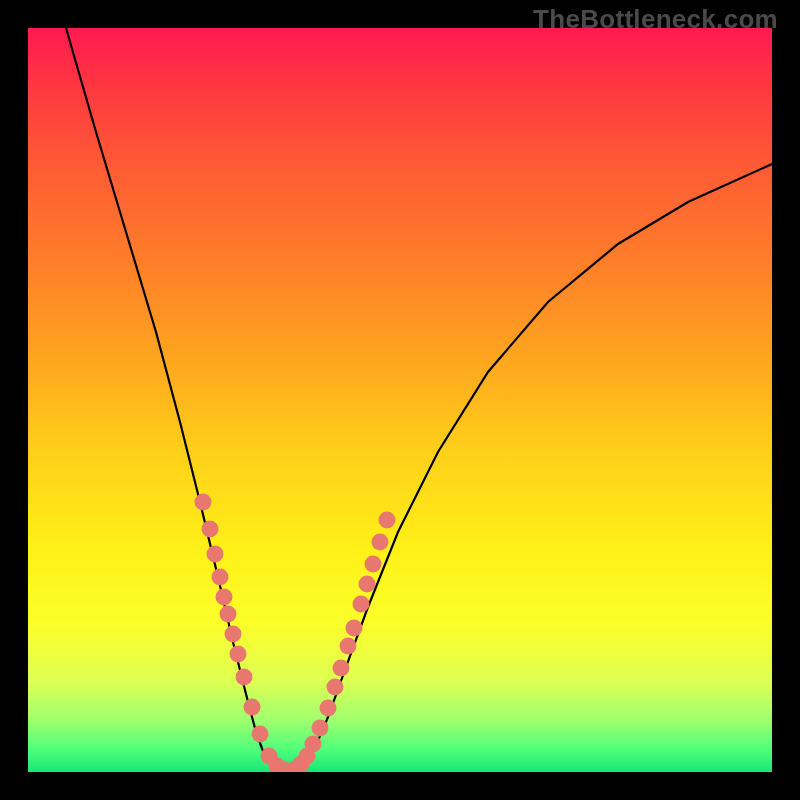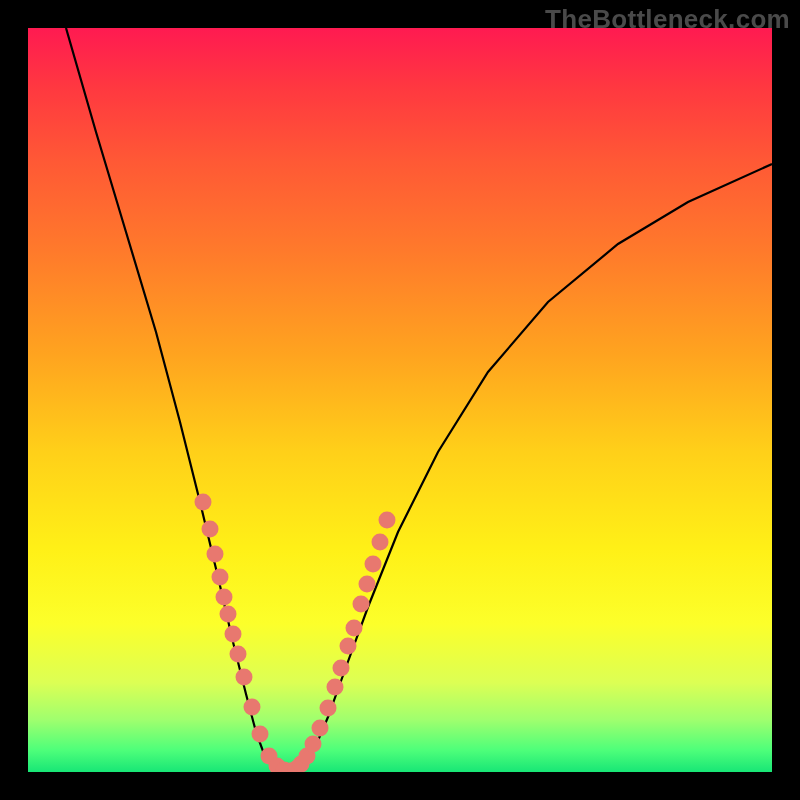--- a/index.html
+++ b/index.html
@@ -34,21 +34,21 @@
       #fcff2a 80%,
       #dcff54 88%,
       #9fff6e 93%,
       #4fff7a 97%,
       #18e676 100%
     );
   }
   .watermark {
     position: absolute;
     top: 4px;
-    right: 10px;
+    right: 22px;
     color: #4a4a4a;
     font-size: 26px;
     font-weight: 600;
     letter-spacing: 0.3px;
     pointer-events: none;
   }
   svg.curve {
     position: absolute;
     left: 0;
     top: 0;

